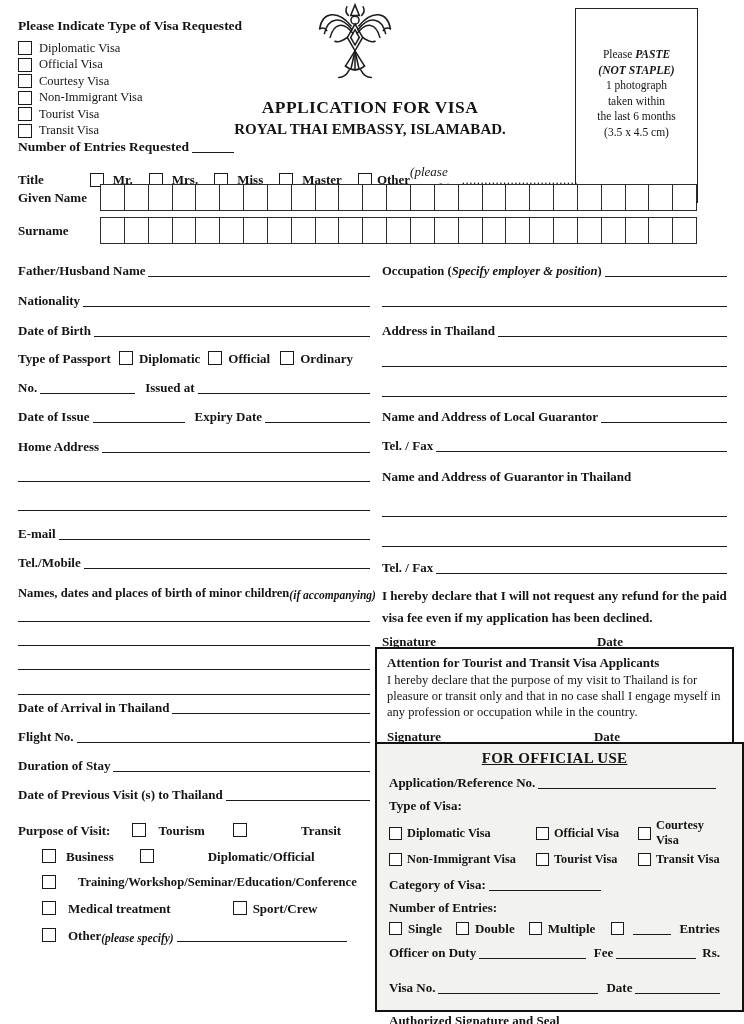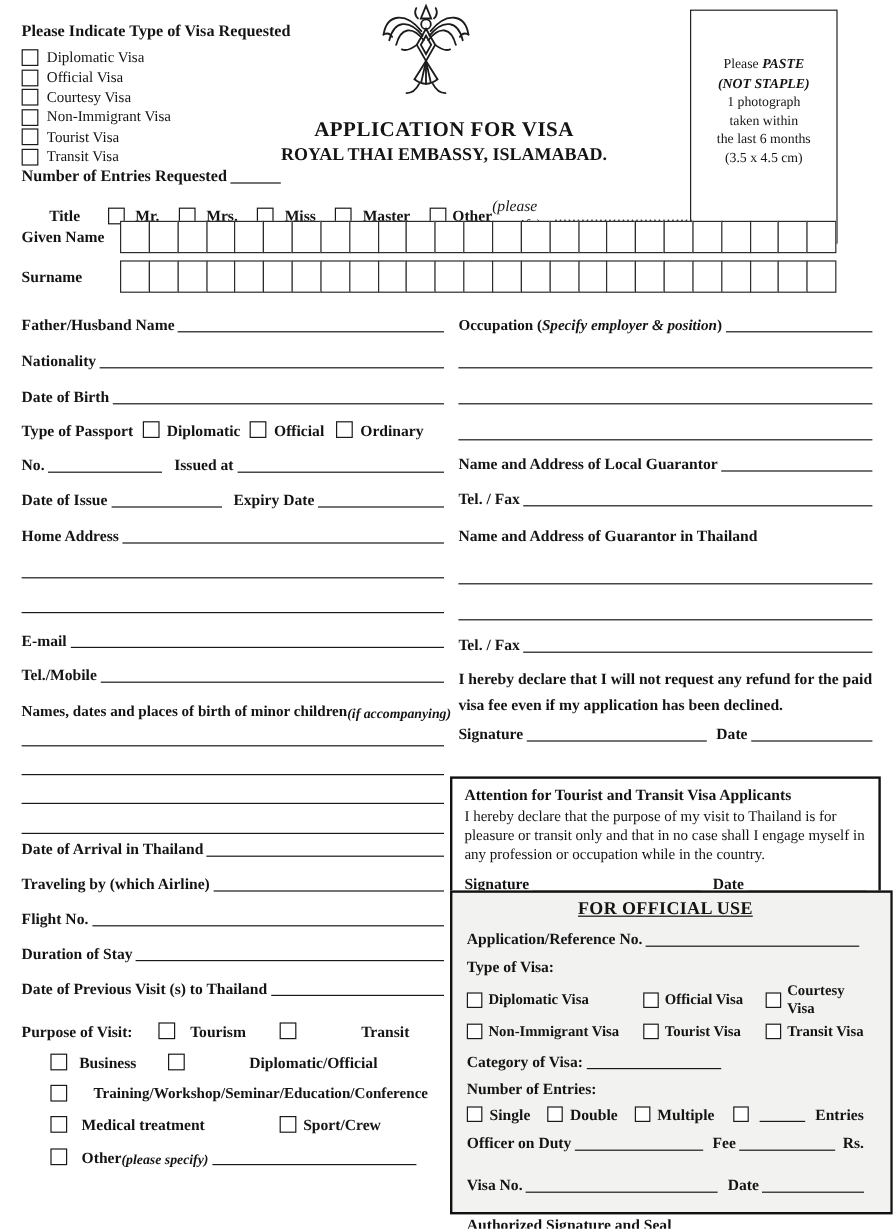--- a/index.html
+++ b/index.html
@@ -21,21 +21,21 @@
   #visa-list .item .cb{margin:0 7px 0 0;}
   #entries-req{top:139px;left:18px;font-size:13.5px;width:230px;}
   #emblem{top:2px;left:316px;}
   #main-title{top:97px;left:170px;width:400px;text-align:center;}
   #main-title .t1{font-size:17.5px;letter-spacing:.4px;}
   #main-title .t2{font-size:15px;margin-top:3px;}
   #photo-box{top:8px;left:575px;width:121px;height:155px;border:1.6px solid #222;
              text-align:center;font-size:11.5px;line-height:15.5px;padding-top:38px;}
   
   #title-row{top:164px;left:18px;width:560px;font-size:13px;display:flex;align-items:center;}
-  #title-row .lab{width:82px;text-align:center;}
+  #title-row .lab{width:82px;}
   #title-row .opt{display:flex;align-items:center;margin-right:16px;}
   #title-row .opt .cb{margin:0 9px 0 0;}
   #title-row .dots{letter-spacing:.5px;margin-left:2px;}
   
   .name-line{left:18px;width:679px;display:flex;align-items:center;font-size:13px;}
   .name-line .lab{width:82px;flex:none;}
   .grid{display:flex;flex:1 1 auto;height:27px;}
   .cell{flex:1 1 auto;border:1px solid #2c2c2c;background:#fff;}
   .cell + .cell{margin-left:-1px;}
   
@@ -294,24 +294,20 @@
       <span class="fl"></span>
     </div>
   <div class="row blank" style="margin-top:12px">
       <span class="fl"></span>
     </div>
   <div class="row" style="margin-top:2px">
     <span class="b">Date of Arrival in Thailand</span>
       <span class="fl"></span>
   </div>
   <div class="row" style="margin-top:12px">
-    <span class="b">Traveling by (which Airline) </span>
-      <span class="fl"></span>
-  </div>
-  <div class="row" style="margin-top:12px">
     <span class="b">Flight No.</span>
       <span class="fl"></span>
   </div>
   <div class="row" style="margin-top:12px">
     <span class="b">Duration of Stay</span>
       <span class="fl"></span>
   </div>
   <div class="row" style="margin-top:12px">
     <span class="b">Date of Previous Visit (s) to Thailand</span>
       <span class="fl"></span>
@@ -353,20 +349,24 @@
 <div id="right-col" class="abs col">
   <div class="row" style="margin-top:6px;font-size:12.6px">
     <span class="b">Occupation (</span>
       <span class="b i">Specify employer &amp; position</span>
       <span class="b">)</span>
       <span class="fl"></span>
   </div>
   <div class="row blank" style="margin-top:17px">
       <span class="fl"></span>
     </div>
+  <div class="row" style="margin-top:13px">
+    <span class="b">Address in Thailand</span>
+      <span class="fl"></span>
+  </div>
   <div class="row blank" style="margin-top:17px">
       <span class="fl"></span>
     </div>
   <div class="row blank" style="margin-top:17px">
       <span class="fl"></span>
     </div>
   <div class="row" style="margin-top:9px">
     <span class="b">Name and Address of Local Guarantor</span>
       <span class="fl"></span>
   </div>

